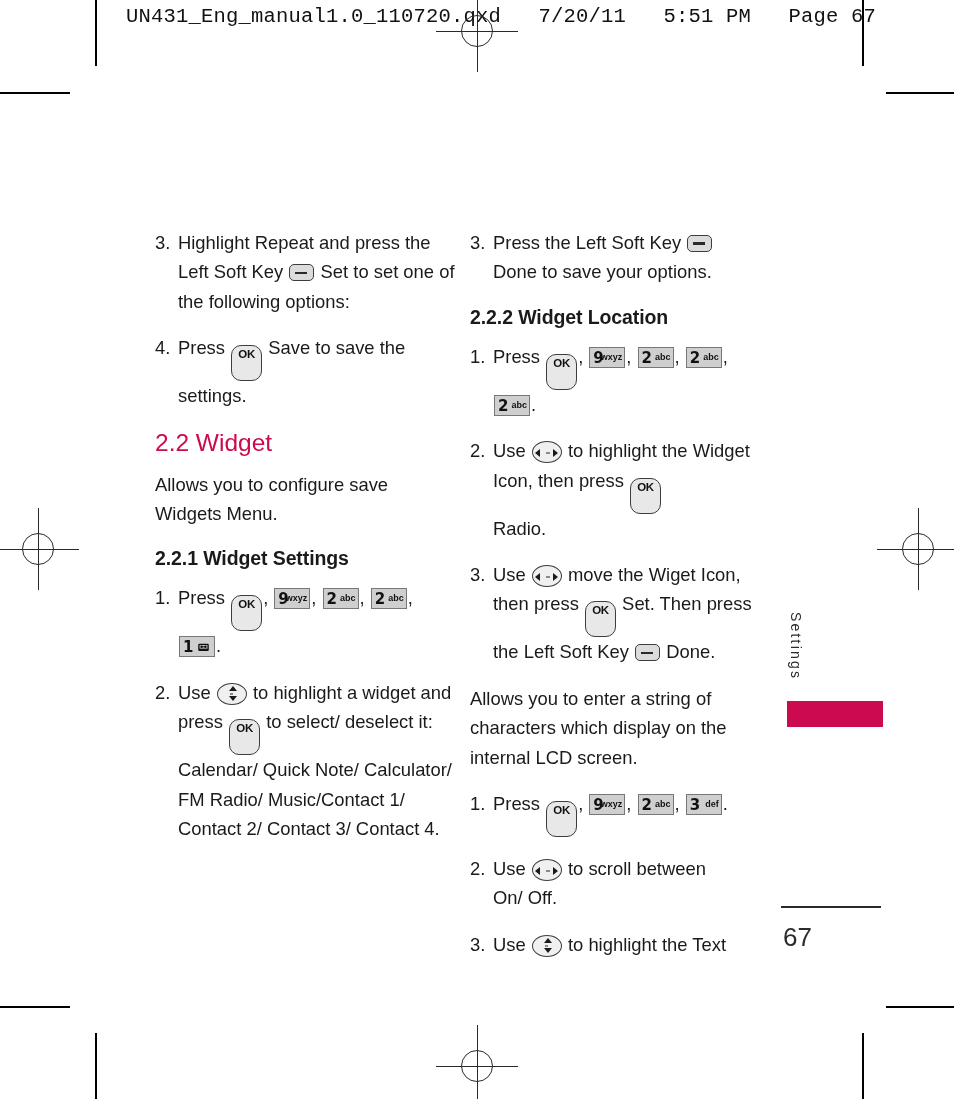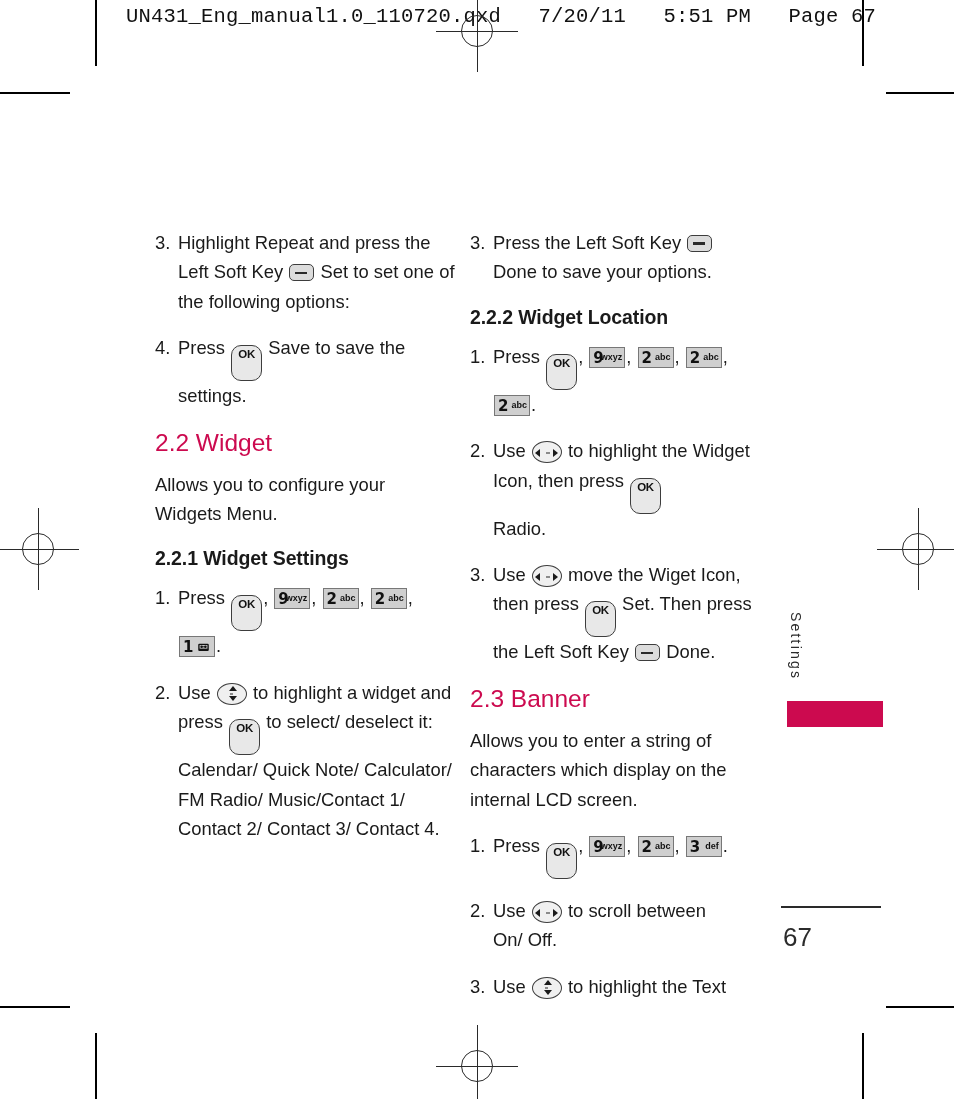--- a/index.html
+++ b/index.html
@@ -292,21 +292,21 @@
     <span class="num">3.</span>
     <span>Highlight </span><b>Repeat</b><span> and press the Left Soft Key </span><span class="key key-soft"></span>&nbsp;<b>Set</b><span> to set one of the following options:</span><br>
   </div>
 
   <div class="step">
     <span class="num">4.</span>
     <span>Press </span><span class="key key-ok">OK</span>&nbsp;<b>Save</b><span> to save the settings.</span>
   </div>
 
   <h2 class="sec">2.2 Widget</h2>
-  <div class="para">Allows you to configure your Widgets Menu.</div>
+  <div class="para">Allows you to configure save Widgets Menu.</div>
 
   <h3 class="subsec">2.2.1 Widget Settings</h3>
 
   <div class="step">
     <span class="num">1.</span>
     <span>Press </span><span class="key key-ok">OK</span>,
     <span class="key key-num"><span class="d">9</span><span class="l">wxyz</span></span>,
     <span class="key key-num"><span class="d">2</span><span class="l">abc</span></span>,
     <span class="key key-num"><span class="d">2</span><span class="l">abc</span></span>,
     <span class="key key-num"><span class="d">1</span>
@@ -349,21 +349,20 @@
     <span class="num">2.</span>
     <span>Use </span><span class="key key-nav lr"><span class="ar lf"></span><span class="ar mid"></span><span class="ar rt"></span></span><span> to highlight the Widget Icon, then press </span><span class="key key-ok">OK</span><br>
     <b>Radio</b><span>.</span>
   </div>
 
   <div class="step">
     <span class="num">3.</span>
     <span>Use </span><span class="key key-nav lr"><span class="ar lf"></span><span class="ar mid"></span><span class="ar rt"></span></span><span> move the Wiget Icon, then press </span><span class="key key-ok">OK</span>&nbsp;<b>Set</b><span>. Then press the Left Soft Key </span><span class="key key-soft"></span>&nbsp;<b>Done</b><span>.</span>
   </div>
 
-  <h2 class="sec">2.3 Banner</h2>
   <div class="para">Allows you to enter a string of characters which display on the internal LCD screen.</div>
 
   <div class="step">
     <span class="num">1.</span>
     <span>Press </span><span class="key key-ok">OK</span>,
     <span class="key key-num"><span class="d">9</span><span class="l">wxyz</span></span>,
     <span class="key key-num"><span class="d">2</span><span class="l">abc</span></span>,
     <span class="key key-num"><span class="d">3</span><span class="l">def</span></span><span>.</span>
   </div>
 

